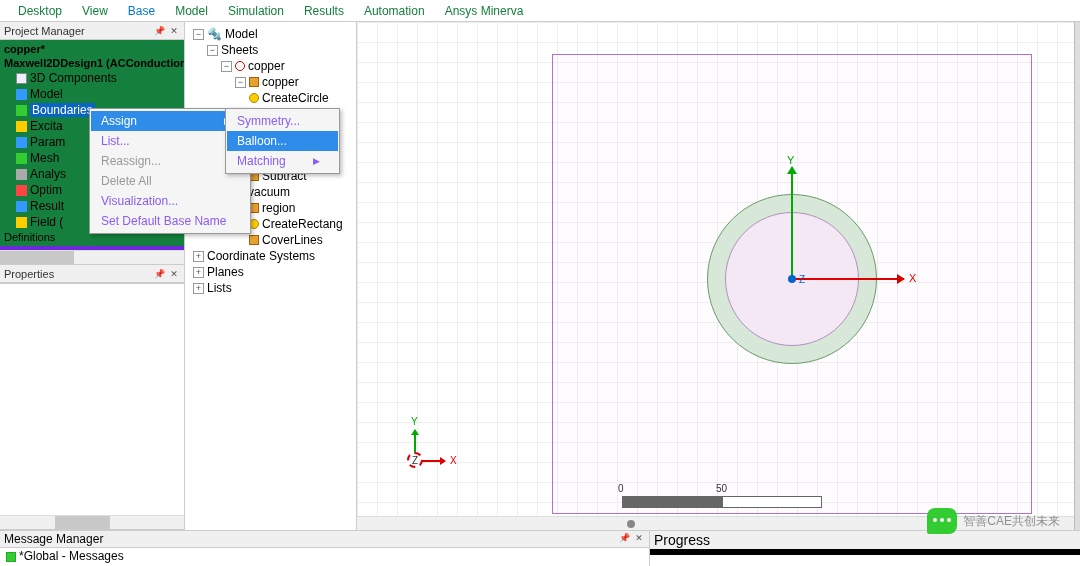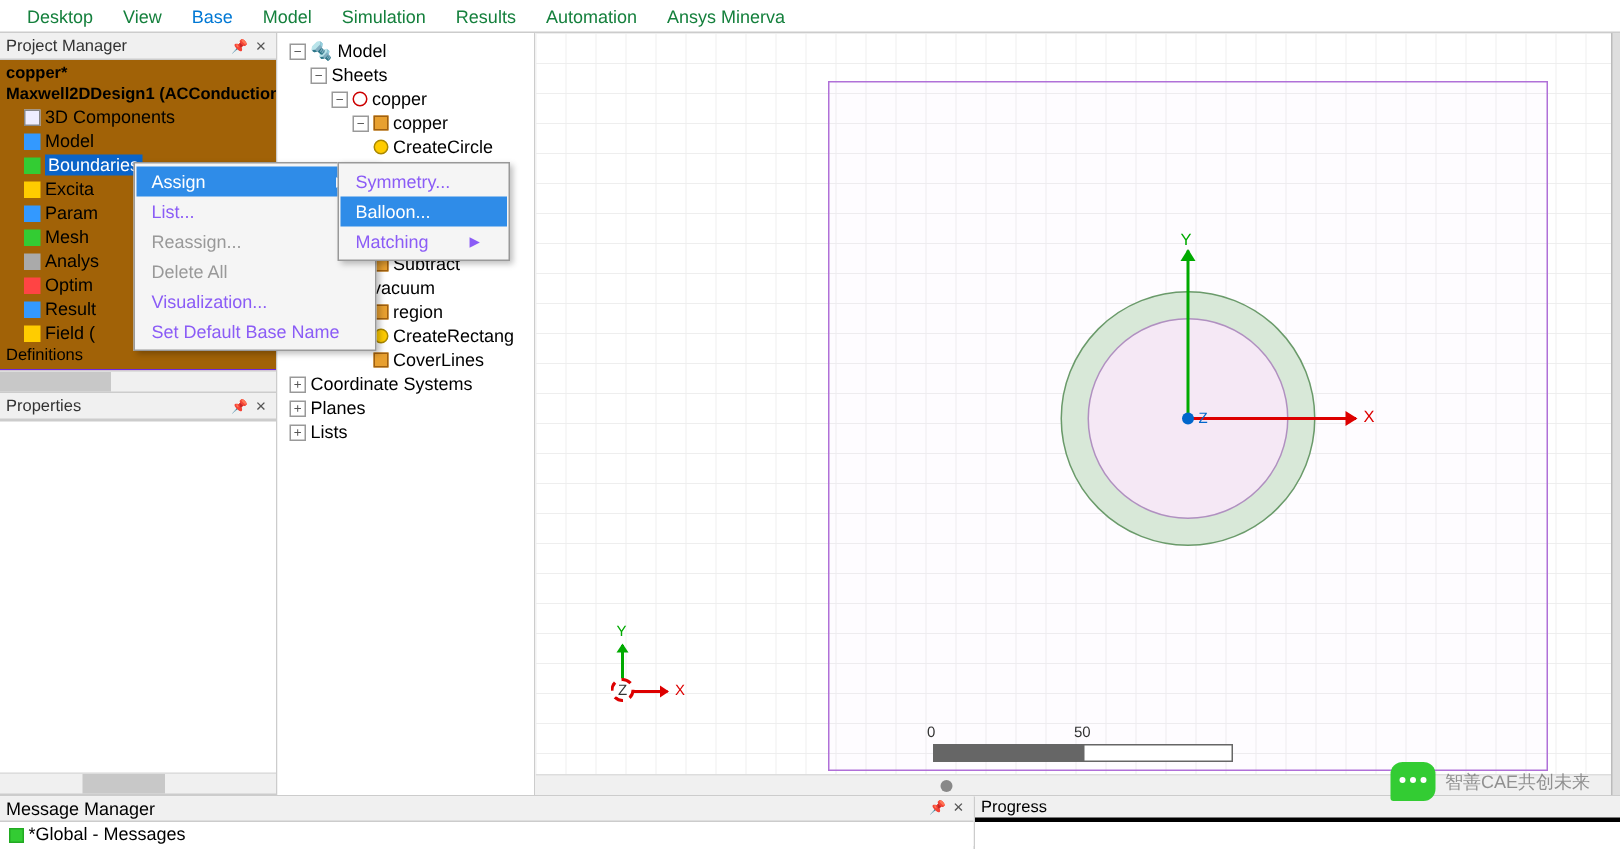--- a/index.html
+++ b/index.html
@@ -11,21 +11,21 @@
 
 .main-area { display: flex; height: 508px; position: relative; }
 
 .left-col { width: 185px; display: flex; flex-direction: column; border-right: 1px solid #ccc; }
 
 .panel-header { display: flex; align-items: center; justify-content: space-between; background: #f0f0f0; border-bottom: 1px solid #ccc; padding: 2px 4px; height: 18px; }
 .panel-title { font-size: 11px; color: #333; }
 .panel-ctrls { display: flex; gap: 2px; }
 .panel-ctrl { width: 12px; height: 12px; display: flex; align-items: center; justify-content: center; font-size: 9px; color: #555; }
 
-.project-tree { flex: 0 0 auto; background: #a16207; overflow: hidden; padding: 2px 0; border-bottom:1px solid #6d28d9;}
+.project-tree { flex: 0 0 auto; background: #15803d; overflow: hidden; padding: 2px 0; border-bottom:4px solid #6d28d9;}
 .pt-item { padding: 1px 4px; font-size: 11px; white-space: nowrap; display:flex; align-items:center; gap:3px;}
 .pt-item.bold { font-weight: bold; }
 .pt-item.indent1 { padding-left: 16px; }
 .pt-icon { width:11px; height:11px; display:inline-block; }
 .ic-box { border:1px solid #888; background:#eef; }
 .ic-yellow { background:#fc0; }
 .ic-blue { background:#39f; }
 .ic-green { background:#3c3; }
 .ic-gray { background:#aaa; }
 .ic-red { background:#f44; }
@@ -82,21 +82,21 @@
 .ctx-item.disabled { color:#999;}
 .ctx-arrow { font-size:9px;}
 
 .bottom-area { position:absolute; left:0; right:0; bottom:0; height:36px; display:flex; border-top:1px solid #ccc;}
 .msg-panel { flex:1; background:#fff; border-right:1px solid #ccc;}
 .msg-hdr { background:#f0f0f0; border-bottom:1px solid #ccc; padding:1px 4px; font-size:11px; display:flex; justify-content:space-between;}
 .msg-global { padding:1px 6px; font-size:11px; background:#fff;}
 .msg-ic-g { display:inline-block; width:10px;height:10px;background:#3c3; border:1px solid #2a2; margin-right:3px; vertical-align:middle;}
 .msg-text { padding:1px 8px 1px 20px; font-size:11px; color:#333;}
 .progress-panel { width:430px; background:#fff;}
-.progress-hdr { background:#f0f0f0; border-bottom:3px solid #000000; padding:1px 4px; font-size:11px;}
+.progress-hdr { background:#f0f0f0; border-bottom:6px solid #000000; padding:1px 4px; font-size:14px;}
 
 .watermark { position:absolute; right:20px; bottom:32px; font-size:20px; color:rgba(80,80,80,0.6); font-weight:500; display:flex; align-items:center; gap:6px; z-index:50;}
 .wm-bubble { width:30px; height:26px; background:#3c3; border-radius:8px 8px 8px 2px; position:relative;}
 .wm-dots { position:absolute; left:6px; top:10px; display:flex; gap:3px;}
 .wm-dots span{width:4px;height:4px;background:#fff;border-radius:50%;}
 
 .vp-right-strip { position:absolute; top:0; right:0; bottom:0; width:6px; background:#dedede; border-left:1px solid #bbb;}
 </style>
 </head>
 <body>

